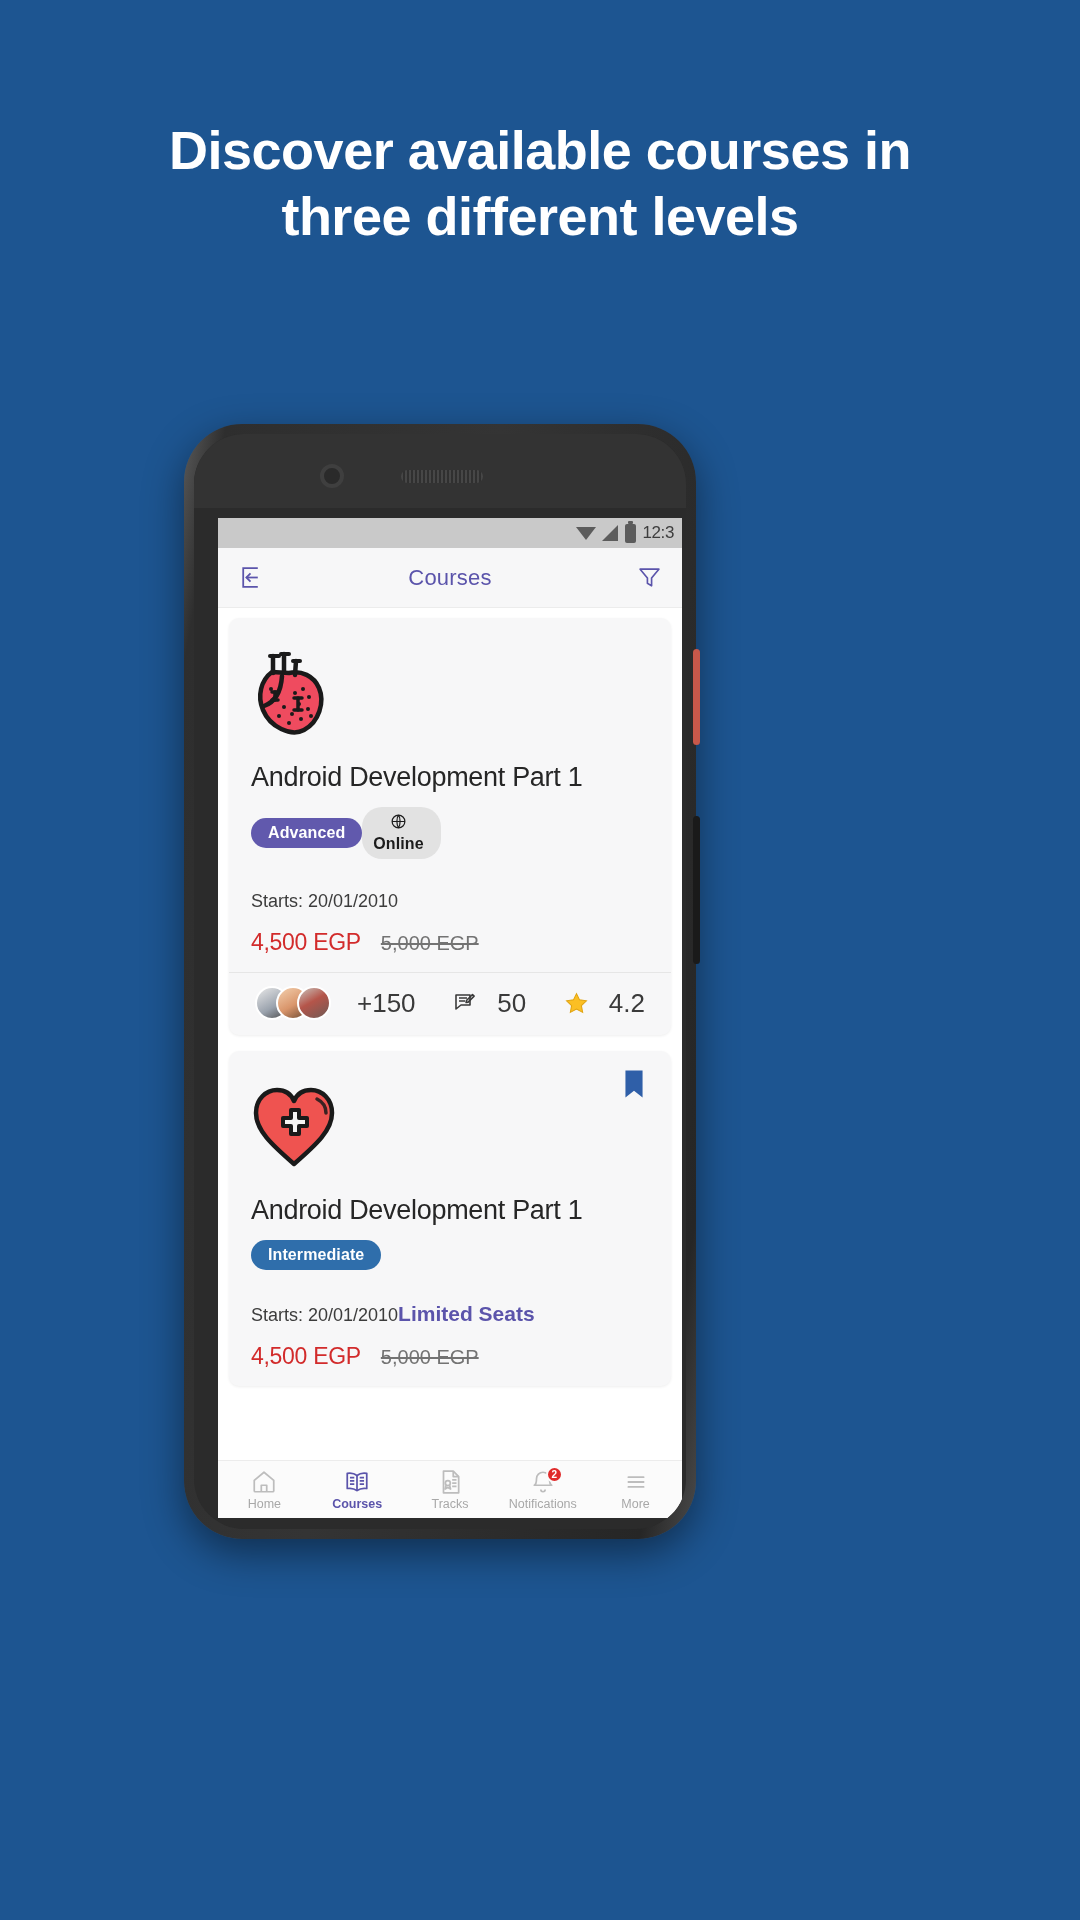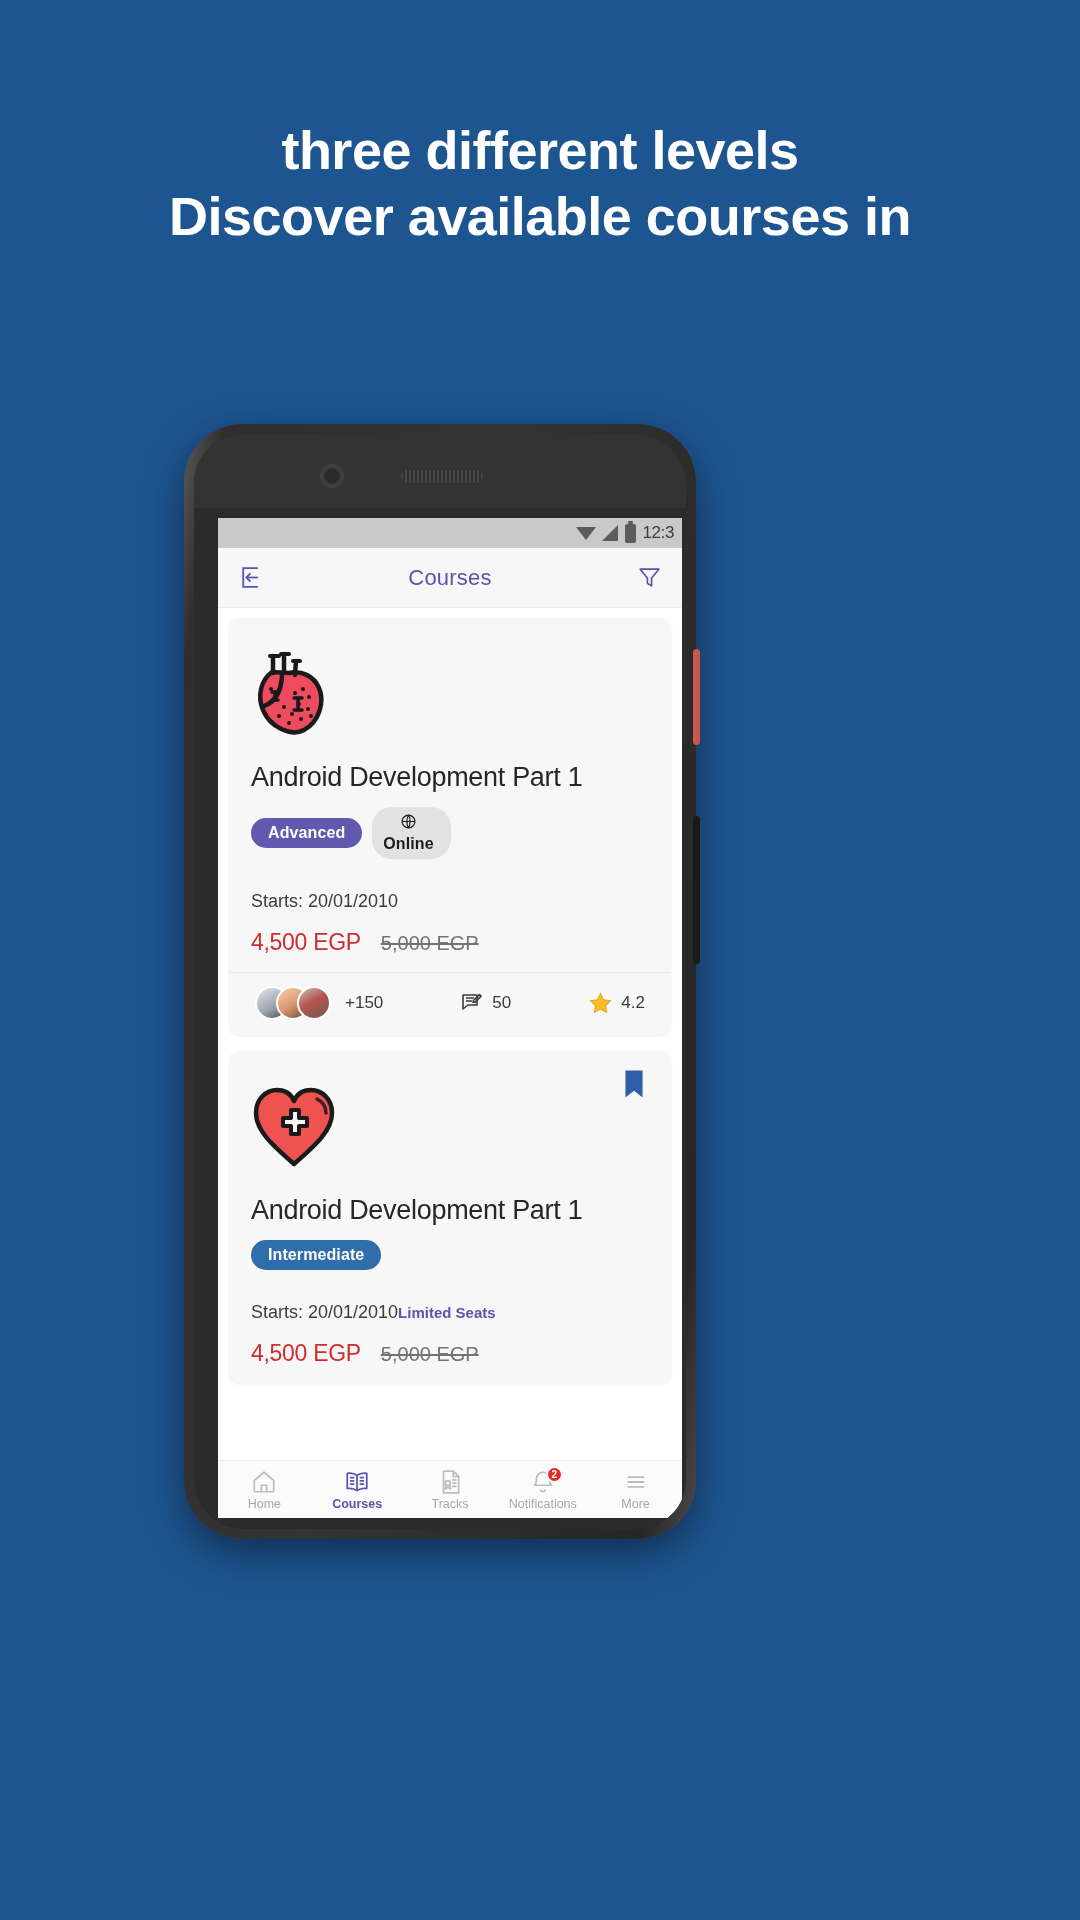--- a/index.html
+++ b/index.html
@@ -114,49 +114,49 @@
     background: #f7f7f8; border-radius: 10px;
     margin-bottom: 16px; position: relative;
     box-shadow: 0 1px 3px rgba(0,0,0,.07);
   }
   .card-body { padding: 24px 22px 16px 22px; }
   .course-icon { height: 104px; display: flex; align-items: center; }
   .course-title {
     font-size: 27px; color: #262626; letter-spacing: -.3px;
     margin-top: 16px; white-space: nowrap;
   }
-  .badges { display: flex; gap: 10px; margin-top: 14px; align-items: center; }
+  .badges { display: flex; gap: 0; margin-top: 14px; align-items: center; }
   .badge {
     border-radius: 20px; padding: 6px 17px;
     font-size: 16px; font-weight: bold; letter-spacing: .1px;
     display: inline-flex; align-items: center; gap: 5px;
   }
   .badge.level-advanced { background: #6159ad; color: #ffffff; }
   .badge.level-intermediate { background: #2f6eab; color: #ffffff; }
   .badge.mode-online { background: #e2e2e2; color: #1c1c1c; font-weight: bold; padding-left: 11px; flex-direction: column; }
 
   .starts-row {
     display: flex; align-items: baseline; justify-content: flex-start;
     margin-top: 32px;
   }
   .starts { font-size: 18px; color: #3c3c3c; }
-  .limited { font-size: 15px; color: #5b54ab; font-weight: bold; }
+  .limited { font-size: 21px; color: #5b54ab; font-weight: bold; }
 
   .price-row { display: flex; align-items: baseline; gap: 20px; margin-top: 17px; }
   .price-new { font-size: 23px; color: #d22b2b; font-weight: normal; letter-spacing: -.3px; }
   .price-old {
     font-size: 20px; color: #737373; text-decoration: line-through;
   }
 
   .card-footer {
     border-top: 1px solid #e6e6e6;
     display: flex; align-items: center; justify-content: space-between;
     padding: 13px 26px 15px 26px;
   }
-  .foot-item { display: flex; align-items: center; gap: 8px; font-size: 17px; color: #3a3a3a; }
+  .foot-item { display: flex; align-items: center; gap: 20px; font-size: 26px; color: #3a3a3a; }
   .avatars { display: flex; align-items: center; }
   .av {
     width: 34px; height: 34px; border-radius: 50%;
     border: 2px solid #ffffff; margin-left: -13px;
   }
   .av:first-child { margin-left: 0; }
   .av1 { background: linear-gradient(150deg,#e8e8e8,#9aa2ad 60%,#4c4c4c); }
   .av2 { background: linear-gradient(150deg,#f3d0ae,#d9956b 55%,#6b4a33); }
   .av3 { background: linear-gradient(150deg,#c9c4bd,#b5554a 45%,#6f5a55); }
   .count-plus { margin-left: 6px; }
@@ -181,22 +181,22 @@
     background: #e02b2b; color: #fff; font-size: 10px; font-weight: bold;
     width: 17px; height: 17px; border-radius: 50%;
     display: flex; align-items: center; justify-content: center;
     border: 2px solid #fbfbfb;
   }
 </style>
 </head>
 <body>
 
 <div class="promo">
+  <div>Discover available courses in</div>
   <div>three different levels</div>
-  <div>Discover available courses in</div>
 </div>
 
 <div class="phone">
   <div class="btn-side btn-power"></div>
   <div class="btn-side btn-vol"></div>
 
   <div class="phone-inner">
     <div class="bezel-top">
       <div class="camera"></div>
       <div class="speaker"></div>

